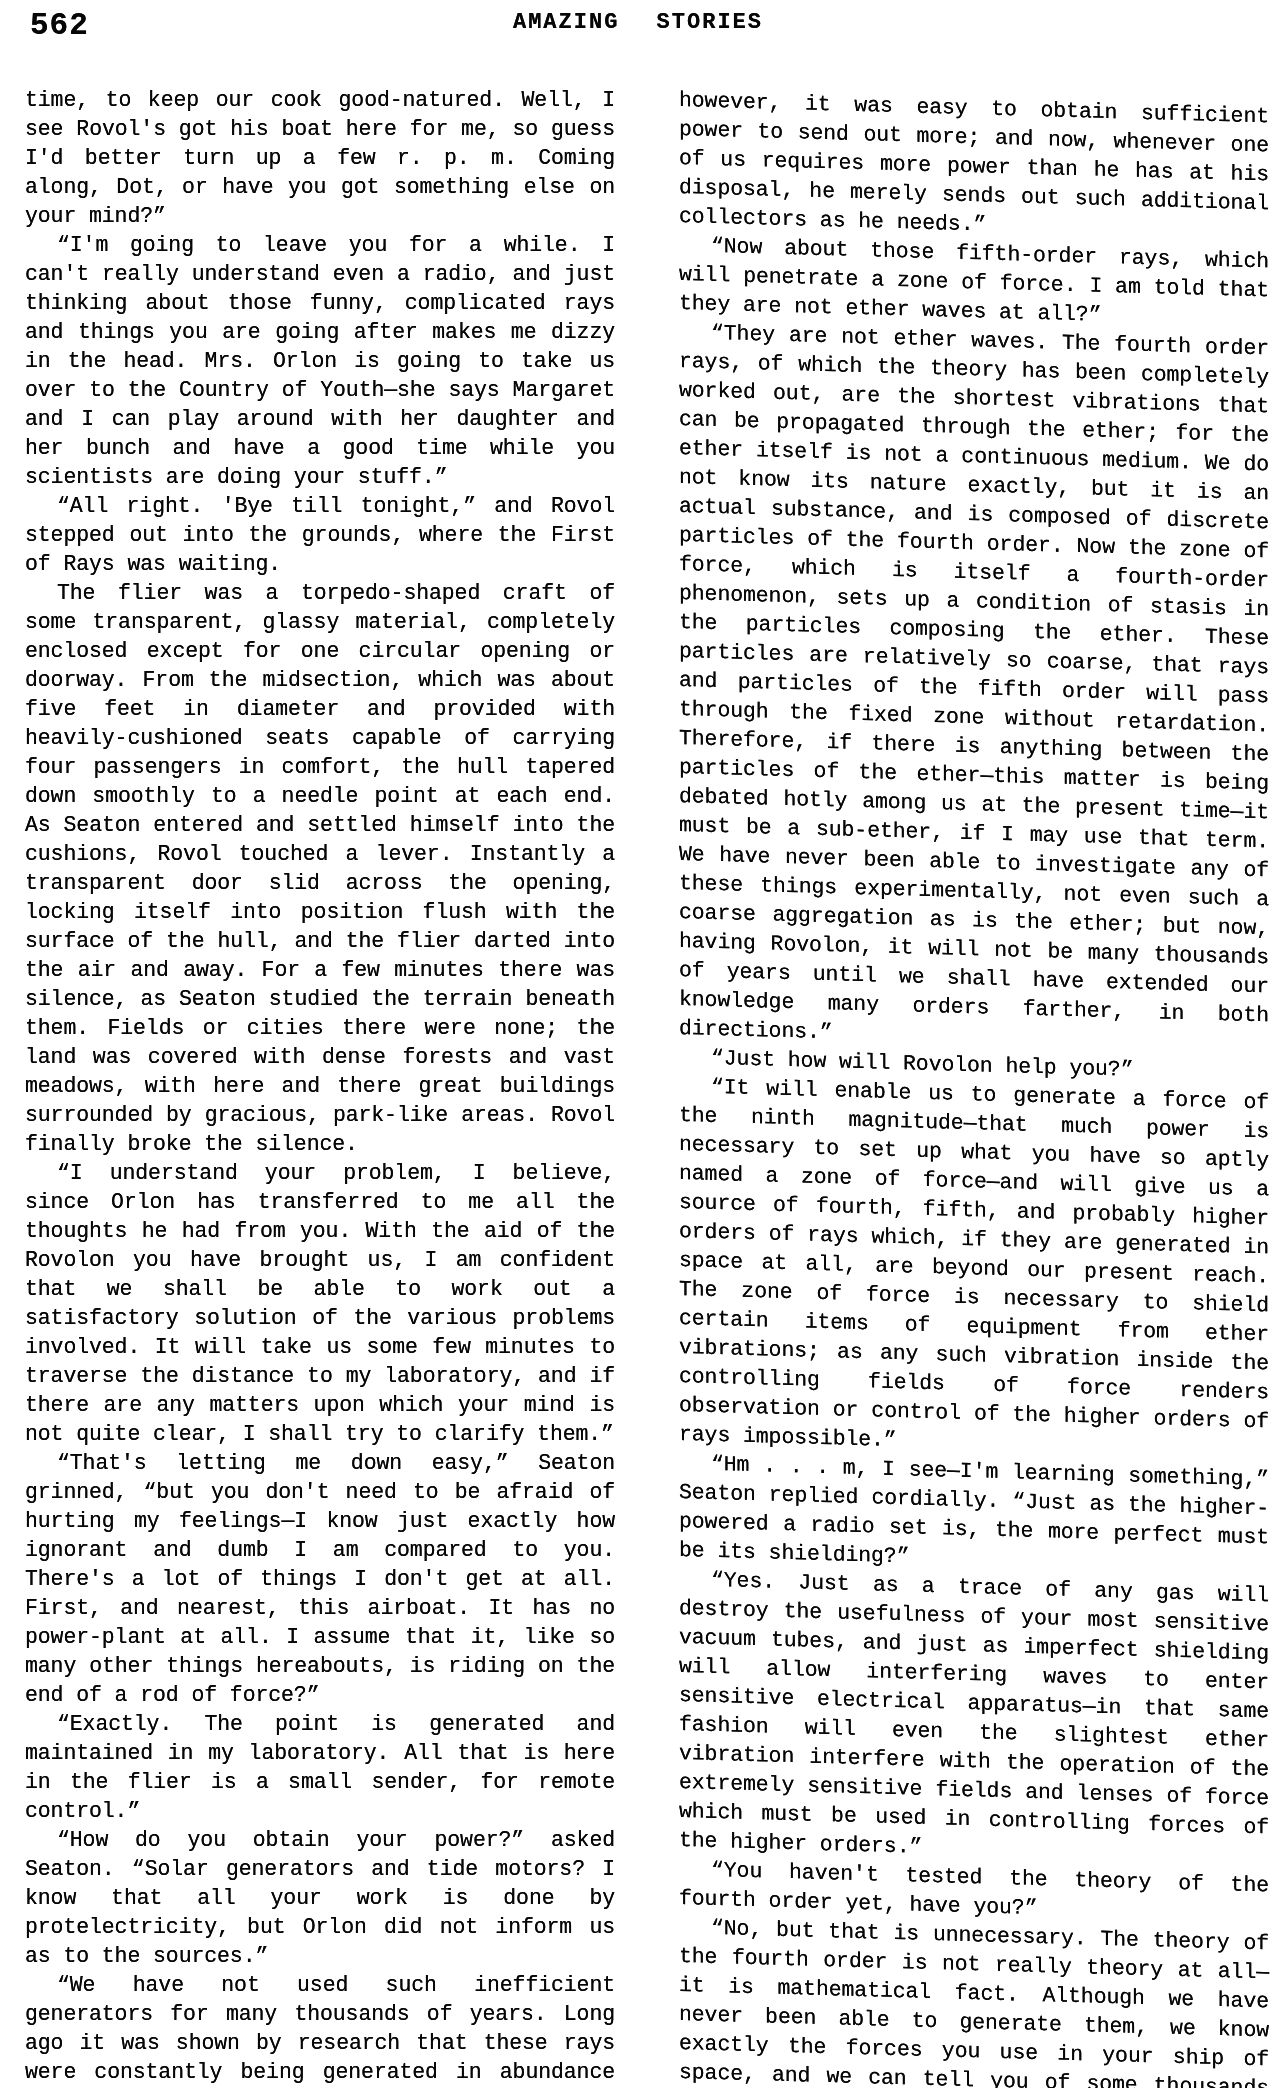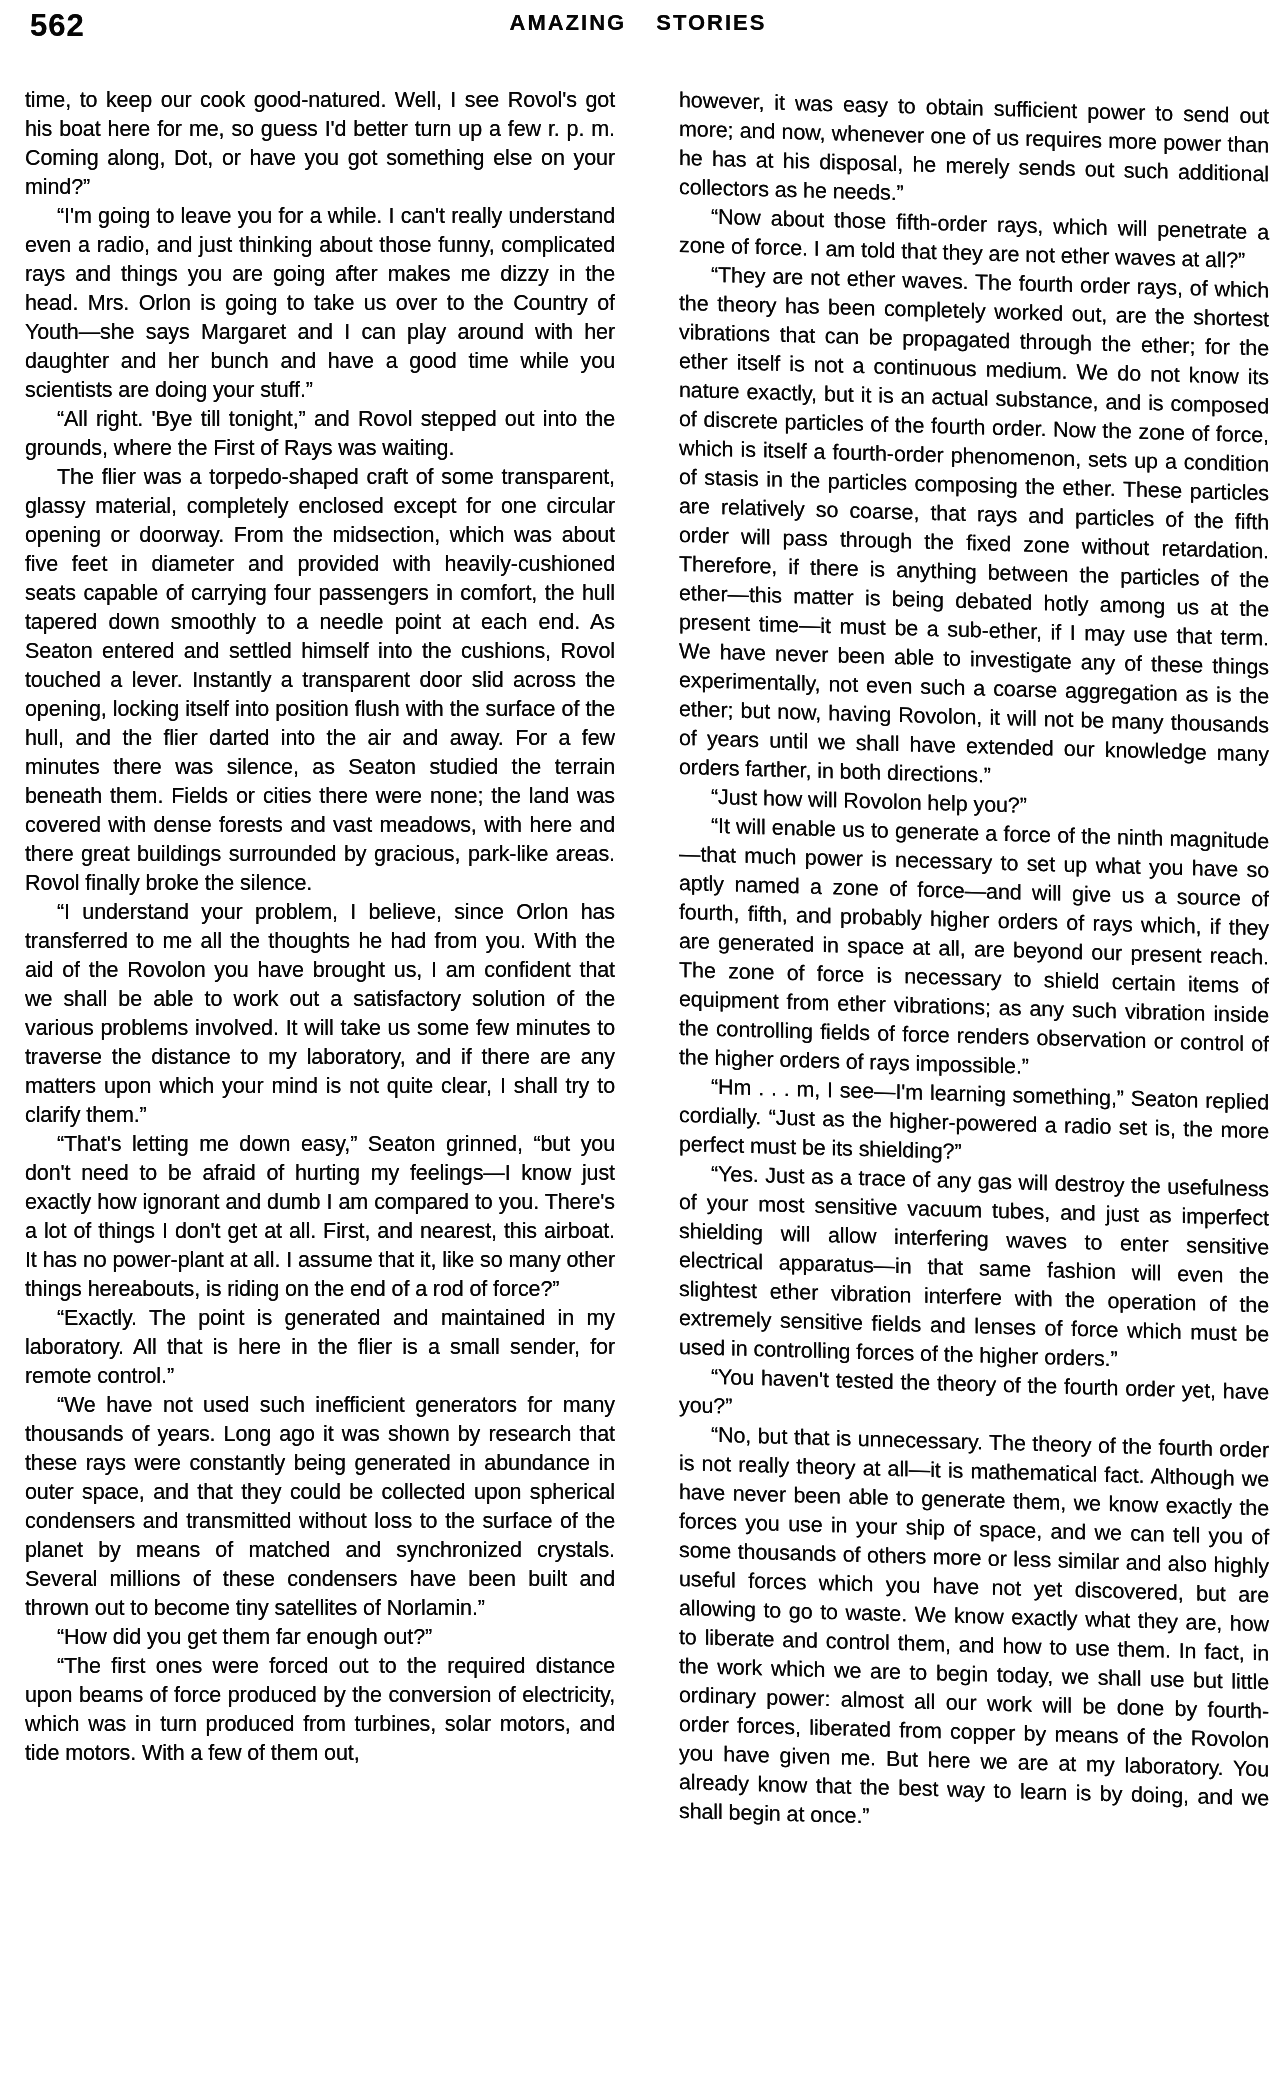--- a/index.html
+++ b/index.html
@@ -3,21 +3,21 @@
 <meta charset="utf-8">
 <style>
   html, body { margin: 0; padding: 0; background: #e8e8e4; }
   .page {
     position: relative;
     width: 1276px;
     height: 2088px;
     margin: 0 auto;
     background: #ffffff;
     overflow: hidden;
-    font-family: Liberation Sans, sans-serif;
+    font-family: Liberation Mono, monospace;
     color: #060606;
   }
   .page-header {
     position: relative;
     height: 52px;
     padding-top: 10px;
   }
   .page-number {
     position: absolute;
     left: 30px;
@@ -73,20 +73,21 @@
 
   <div class="columns">
     <div class="column left-column">
         <p class="no-indent">time, to keep our cook good-natured. Well, I see Rovol's got his boat here for me, so guess I'd better turn up a few r. p. m. Coming along, Dot, or have you got something else on your mind?”</p>
         <p>“I'm going to leave you for a while. I can't really understand even a radio, and just thinking about those funny, complicated rays and things you are going after makes me dizzy in the head. Mrs. Orlon is going to take us over to the Country of Youth—she says Margaret and I can play around with her daughter and her bunch and have a good time while you scientists are doing your stuff.”</p>
         <p>“All right. 'Bye till tonight,” and Rovol stepped out into the grounds, where the First of Rays was waiting.</p>
         <p>The flier was a torpedo-shaped craft of some transparent, glassy material, completely enclosed except for one circular opening or doorway. From the midsection, which was about five feet in diameter and provided with heavily-cushioned seats capable of carrying four passengers in comfort, the hull tapered down smoothly to a needle point at each end. As Seaton entered and settled himself into the cushions, Rovol touched a lever. Instantly a transparent door slid across the opening, locking itself into position flush with the surface of the hull, and the flier darted into the air and away. For a few minutes there was silence, as Seaton studied the terrain beneath them. Fields or cities there were none; the land was covered with dense forests and vast meadows, with here and there great buildings surrounded by gracious, park-like areas. Rovol finally broke the silence.</p>
         <p>“I understand your problem, I believe, since Orlon has transferred to me all the thoughts he had from you. With the aid of the Rovolon you have brought us, I am confident that we shall be able to work out a satisfactory solution of the various problems involved. It will take us some few minutes to traverse the distance to my laboratory, and if there are any matters upon which your mind is not quite clear, I shall try to clarify them.”</p>
         <p>“That's letting me down easy,” Seaton grinned, “but you don't need to be afraid of hurting my feelings—I know just exactly how ignorant and dumb I am compared to you. There's a lot of things I don't get at all. First, and nearest, this airboat. It has no power-plant at all. I assume that it, like so many other things hereabouts, is riding on the end of a rod of force?”</p>
         <p>“Exactly. The point is generated and maintained in my laboratory. All that is here in the flier is a small sender, for remote control.”</p>
+        <p>“How do you obtain your power?” asked Seaton. “Solar generators and tide motors? I know that all your work is done by protelectricity, but Orlon did not inform us as to the sources.”</p>
         <p>“We have not used such inefficient generators for many thousands of years. Long ago it was shown by research that these rays were constantly being generated in abundance in outer space, and that they could be collected upon spherical condensers and transmitted without loss to the surface of the planet by means of matched and synchronized crystals. Several millions of these condensers have been built and thrown out to become tiny satellites of Norlamin.”</p>
         <p>“How did you get them far enough out?”</p>
         <p>“The first ones were forced out to the required distance upon beams of force produced by the conversion of electricity, which was in turn produced from turbines, solar motors, and tide motors. With a few of them out,</p>
       </div>
     <div class="column right-column">
         <p class="no-indent">however, it was easy to obtain sufficient power to send out more; and now, whenever one of us requires more power than he has at his disposal, he merely sends out such additional collectors as he needs.”</p>
         <p>“Now about those fifth-order rays, which will penetrate a zone of force. I am told that they are not ether waves at all?”</p>
         <p>“They are not ether waves. The fourth order rays, of which the theory has been completely worked out, are the shortest vibrations that can be propagated through the ether; for the ether itself is not a continuous medium. We do not know its nature exactly, but it is an actual substance, and is composed of discrete particles of the fourth order. Now the zone of force, which is itself a fourth-order phenomenon, sets up a condition of stasis in the particles composing the ether. These particles are relatively so coarse, that rays and particles of the fifth order will pass through the fixed zone without retardation. Therefore, if there is anything between the particles of the ether—this matter is being debated hotly among us at the present time—it must be a sub-ether, if I may use that term. We have never been able to investigate any of these things experimentally, not even such a coarse aggregation as is the ether; but now, having Rovolon, it will not be many thousands of years until we shall have extended our knowledge many orders farther, in both directions.”</p>
         <p>“Just how will Rovolon help you?”</p>
         <p>“It will enable us to generate a force of the ninth magnitude—that much power is necessary to set up what you have so aptly named a zone of force—and will give us a source of fourth, fifth, and probably higher orders of rays which, if they are generated in space at all, are beyond our present reach. The zone of force is necessary to shield certain items of equipment from ether vibrations; as any such vibration inside the controlling fields of force renders observation or control of the higher orders of rays impossible.”</p>

